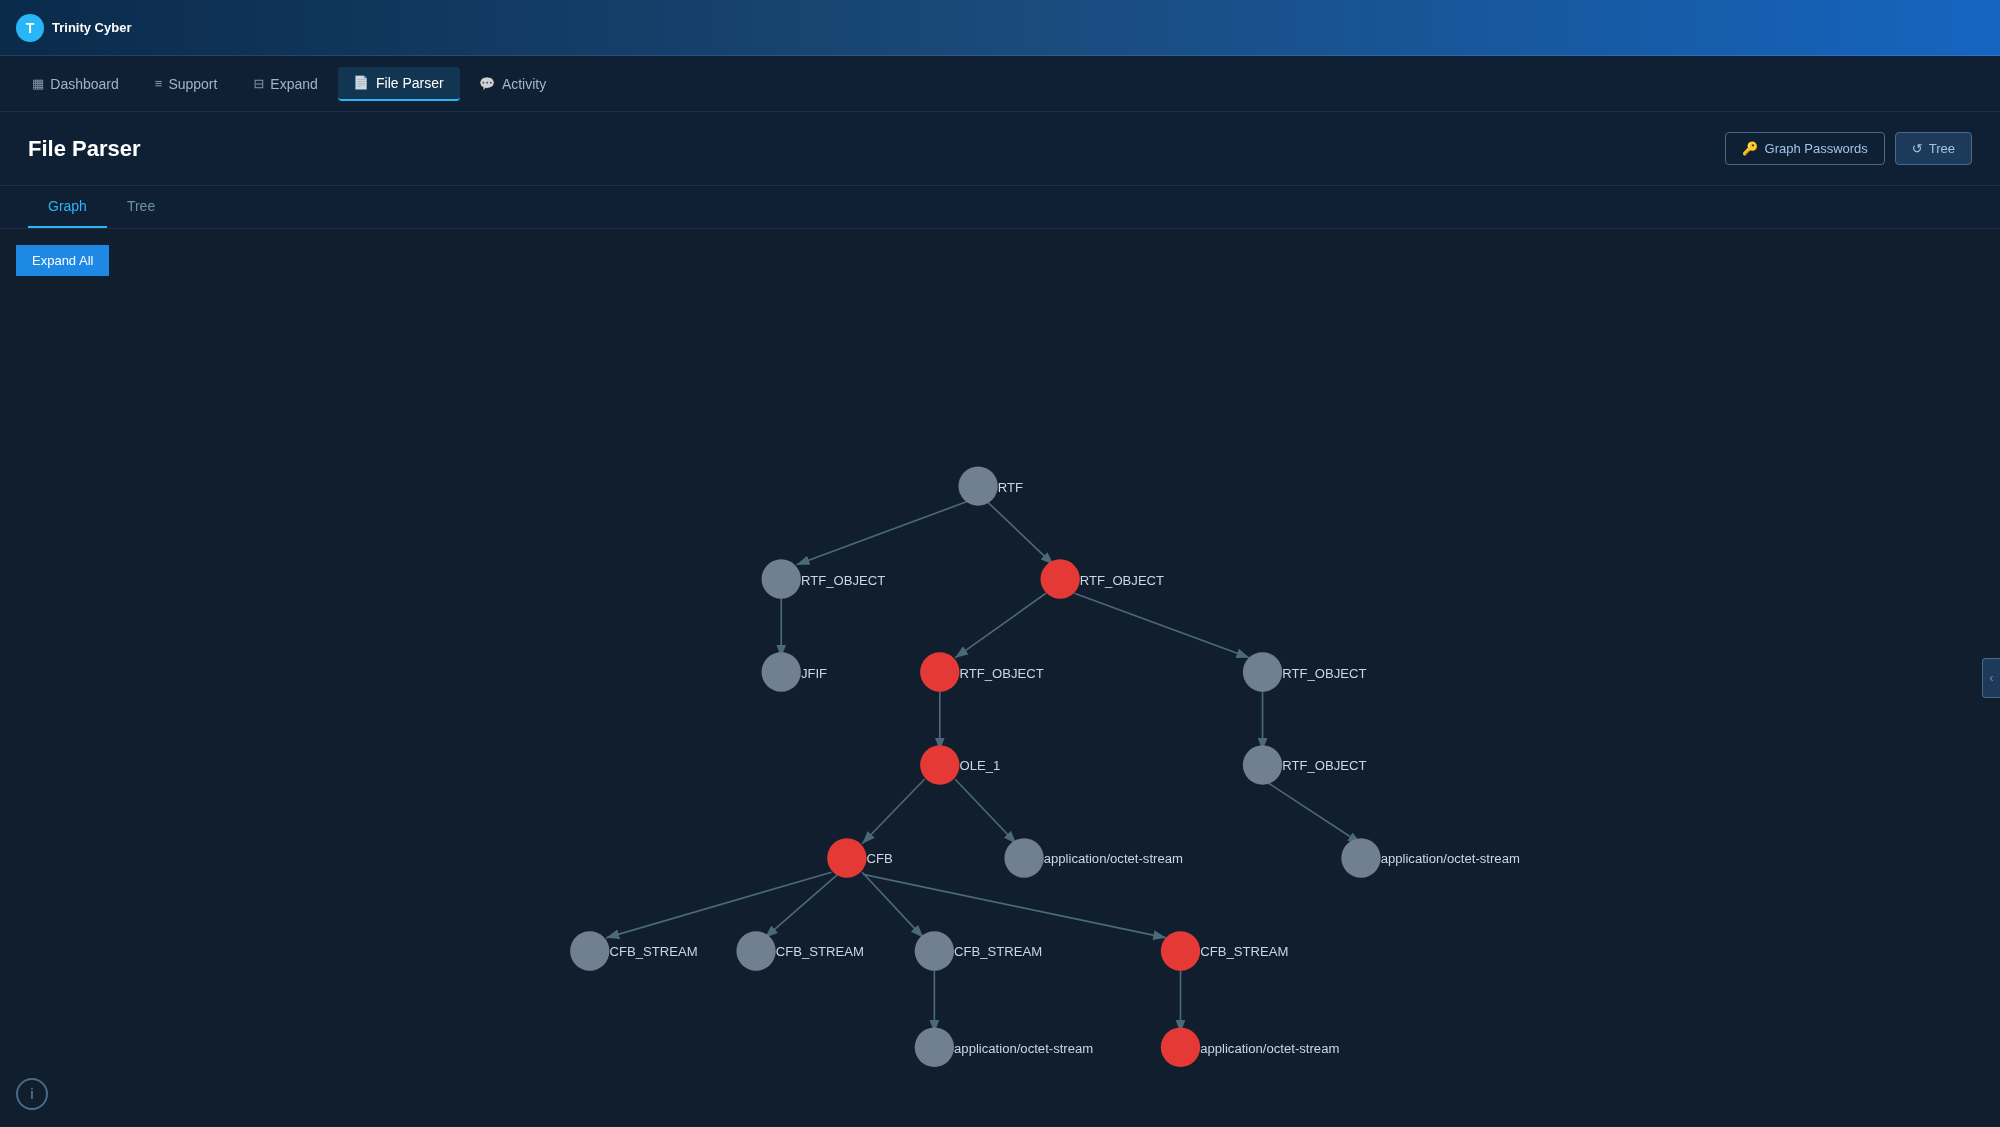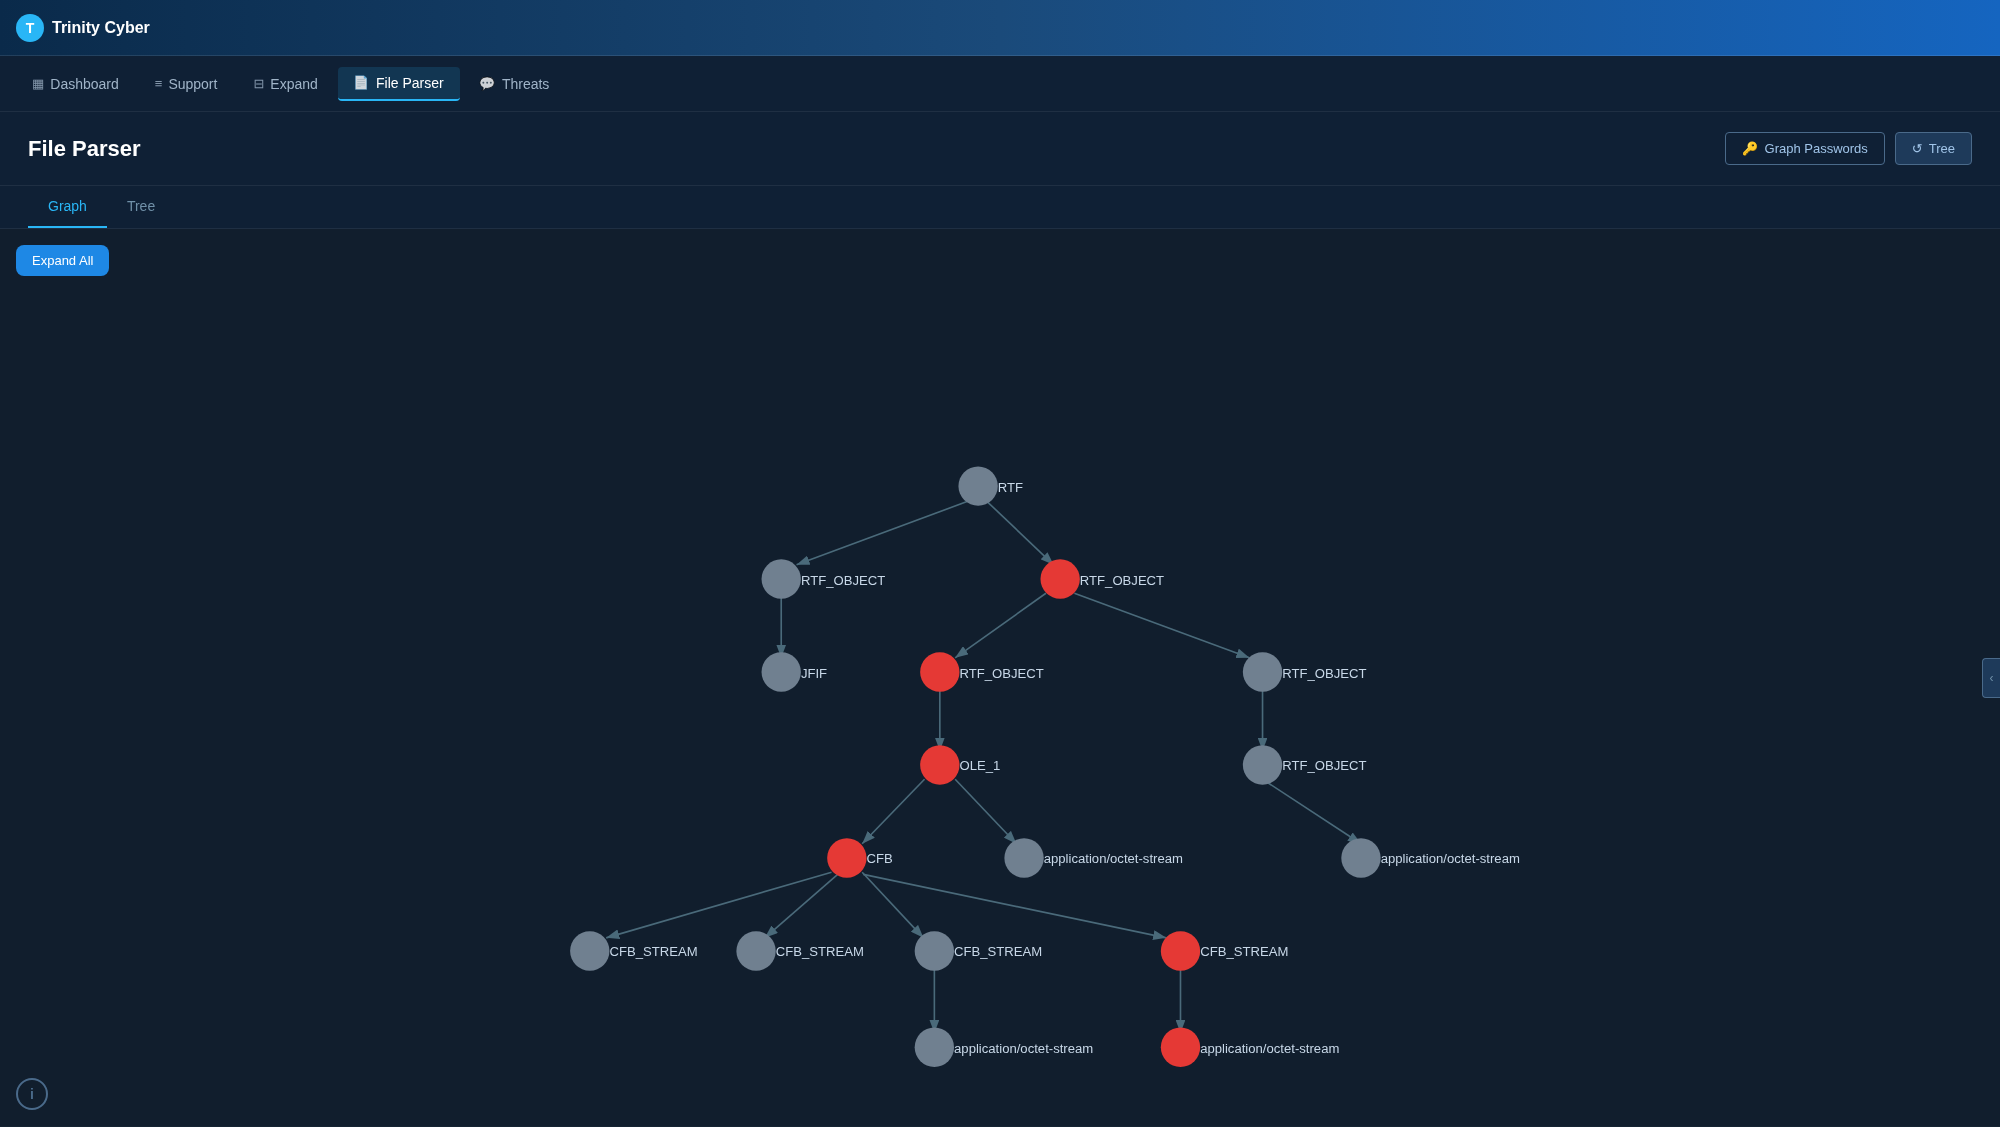--- a/index.html
+++ b/index.html
@@ -33,21 +33,21 @@
       background: #29b6f6;
       border-radius: 50%;
       display: flex;
       align-items: center;
       justify-content: center;
       font-size: 14px;
       font-weight: bold;
       color: #fff;
     }
     .logo-text {
-      font-size: 16px;
+      font-size: 13px;
       font-weight: 600;
       color: #fff;
     }
 
     
     .nav-bar {
       background: #0f2035;
       height: 56px;
       display: flex;
       align-items: center;
@@ -150,21 +150,21 @@
     }
 
     .expand-all-btn {
       position: absolute;
       top: 16px;
       left: 16px;
       background: #1e88e5;
       color: #fff;
       border: none;
       padding: 8px 16px;
-      border-radius: 8px;
+      border-radius: 0;
       cursor: pointer;
       font-size: 13px;
       z-index: 10;
     }
 
     .info-btn {
       position: absolute;
       bottom: 16px;
       left: 16px;
       width: 32px;
@@ -252,21 +252,21 @@
   <a class="nav-item">
     <span class="nav-icon">⊟</span>
     <span>Expand</span>
   </a>
   <a class="nav-item active">
     <span class="nav-icon">📄</span>
     <span>File Parser</span>
   </a>
   <a class="nav-item">
     <span class="nav-icon">💬</span>
-    <span>Threats</span>
+    <span>Activity</span>
   </a>
 </nav>
 
 <div class="page-header">
   <h1 class="page-title">File Parser</h1>
   <div class="header-actions">
     <button class="btn btn-outline">
       <span>🔑</span>
       <span>Graph Passwords</span>
     </button>

